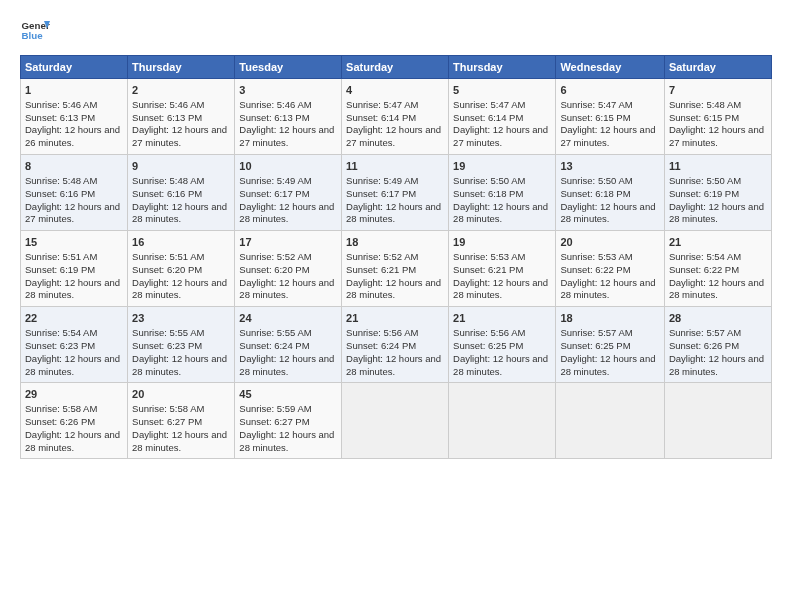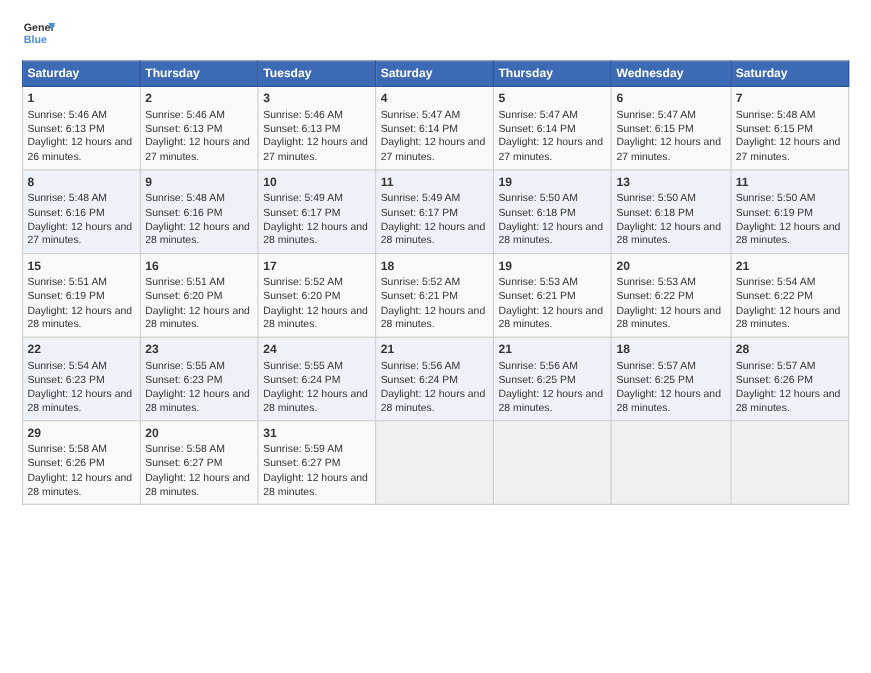--- a/index.html
+++ b/index.html
@@ -302,21 +302,21 @@
             <span style="display: block;">Sunset: 6:26 PM</span>
             <span style="display: block;">Daylight: 12 hours and 28 minutes.</span>
           </td>
           <td>
             <span class="day-num">20</span>
             <span style="display: block;">Sunrise: 5:58 AM</span>
             <span style="display: block;">Sunset: 6:27 PM</span>
             <span style="display: block;">Daylight: 12 hours and 28 minutes.</span>
           </td>
           <td>
-            <span class="day-num">31</span>
+            <span class="day-num">45</span>
             <span style="display: block;">Sunrise: 5:59 AM</span>
             <span style="display: block;">Sunset: 6:27 PM</span>
             <span style="display: block;">Daylight: 12 hours and 28 minutes.</span>
           </td>
           <td class="day-cell-empty"></td>
           <td class="day-cell-empty"></td>
           <td class="day-cell-empty"></td>
           <td class="day-cell-empty"></td>
         </tr>
       </tbody>

